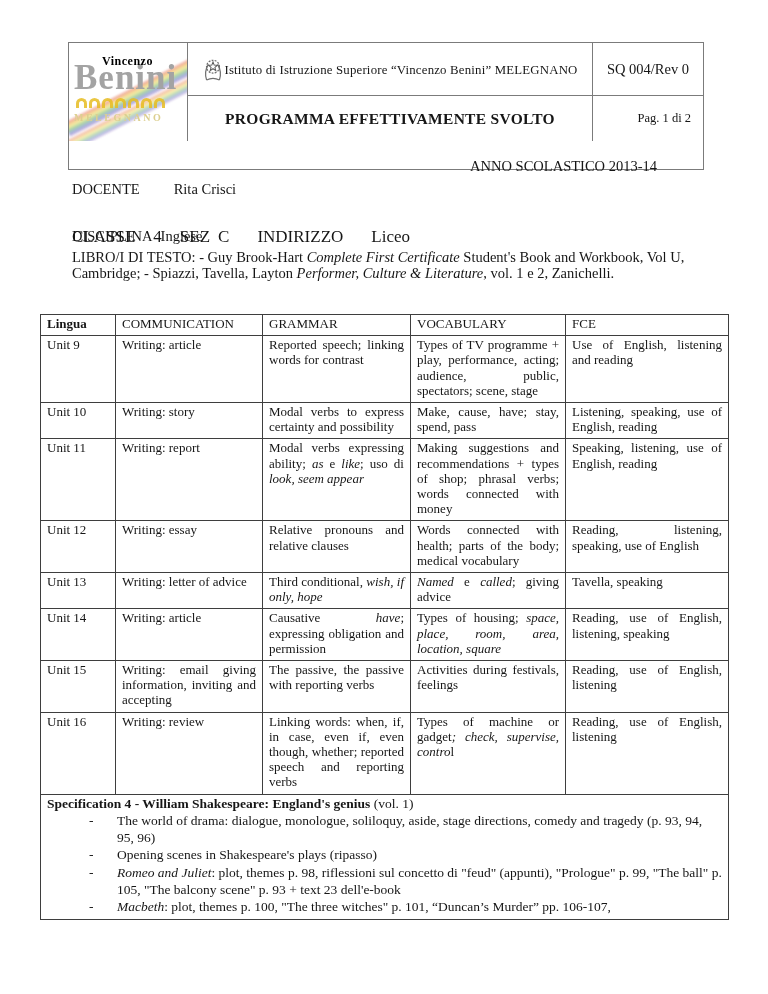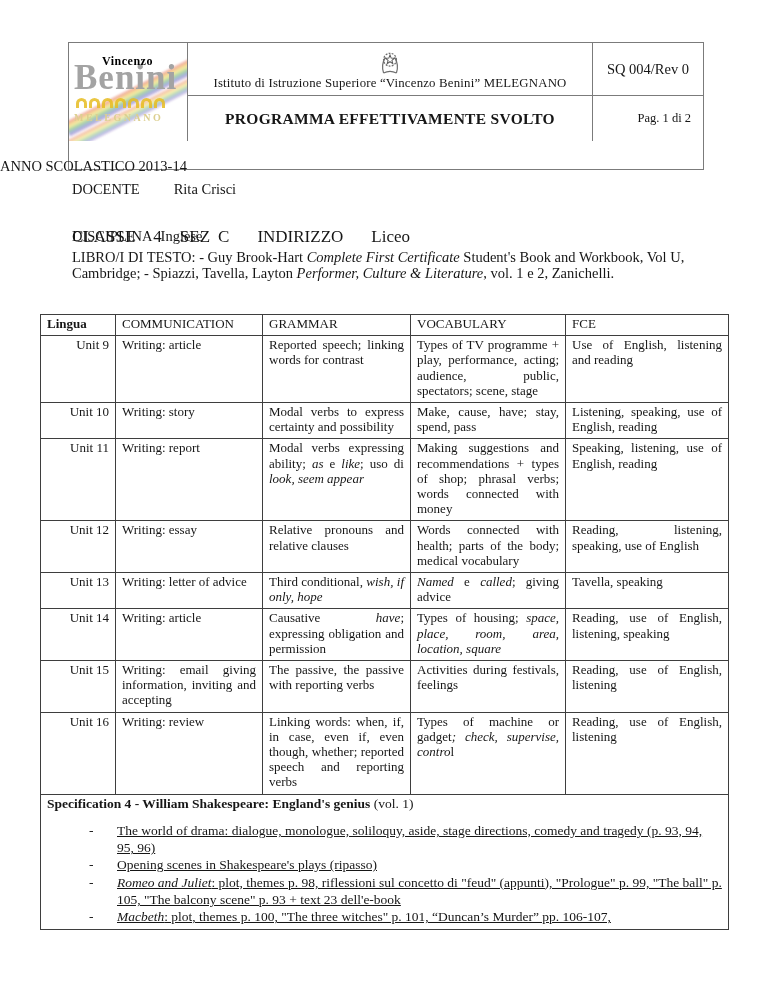--- a/index.html
+++ b/index.html
@@ -24,21 +24,21 @@
   }
   .hdr-cell { border-color: #7b7b7b; }
   .logo-cell {
     grid-row: 1 / 3;
     border-right: 1px solid #7b7b7b;
     position: relative; overflow: hidden;
     display: flex; align-items: center; justify-content: center;
   }
   .inst-cell {
     border-right: 1px solid #7b7b7b; border-bottom: 1px solid #7b7b7b;
-    display: flex; flex-direction: column; align-items: center; justify-content: center;
+    display: flex; flex-direction: row; align-items: center; justify-content: center;
     font-size: 12.8px; letter-spacing: .2px; padding-top: 2px;
   }
   .code-cell {
     border-bottom: 1px solid #7b7b7b;
     display: flex; align-items: center; justify-content: center;
     font-size: 14.5px;
   }
   .title-cell {
     border-right: 1px solid #7b7b7b;
     display: flex; align-items: center; justify-content: center;
@@ -76,21 +76,21 @@
     border-radius: 7px 7px 0 0; display: block; opacity: .85;
   }
   .logo-city {
     position: absolute; left: 2px; top: 66px; width: 108px;
     color: #dccf90; font-weight: bold; font-size: 10px; letter-spacing: 2.5px;
   }
 
   .emblem { margin-bottom: 2px; }
 
   
-  .anno { position: absolute; left: 0; top: 158px; width: 650px; text-align: left; font-size: 14.5px; }
+  .anno { position: absolute; left: 7px; top: 158px; width: 650px; text-align: right; font-size: 14.5px; }
   .line-docente    { position: absolute; left: 72px; top: 181px; font-size: 14.5px; }
   .line-disciplina { position: absolute; left: 72px; top: 204px; font-size: 14.5px; margin-top: 24px; }
   .line-classe     { position: absolute; left: 72px; top: 227px; font-size: 17px; }
   .gap-lg { display: inline-block; width: 34px; }
   .gap-md { display: inline-block; width: 18px; }
   .gap-sm { display: inline-block; width: 8px; }
   .gap-xl { display: inline-block; width: 28px; }
   .libri { position: absolute; left: 72px; top: 249px; width: 648px; font-size: 14.5px; line-height: 1.12; }
 
   .it { font-style: italic; }
@@ -103,28 +103,28 @@
     font-size: 13px; table-layout: fixed;
   }
   table.prog td, table.prog th {
     border: 1px solid #3e3e3e;
     vertical-align: top;
     padding: 1px 6px 4px 6px;
     line-height: 1.17;
   }
   th.h-lingua { font-weight: bold; text-align: left; padding-left: 3px; }
   th.h-col { font-weight: normal; text-align: left; }
-  td.unit { text-align: right; }
+  td.unit { text-align: left; }
   td.jc { text-align: justify; }
   tr.lett-row td {
     font-weight: bold; padding: 1px 4px 3px 4px; font-size: 13.5px;
   }
   td.spec-cell { padding: 2px 8px 3px 6px; font-size: 13.5px; }
   .spec-title { line-height: 1.2; }
-  ul.lit { list-style: none; margin: 10px 0 0 0; padding-left: 70px; text-decoration: underline; }
+  ul.lit { list-style: none; margin: 0 0 0 0; padding-left: 70px; }
   ul.lit li { position: relative; line-height: 1.28; text-align: left; }
   ul.lit li::before { content: "-"; position: absolute; left: -28px; }
 </style>
 </head>
 <body>
 
 <div class="hdr">
   <div class="hdr-cell logo-cell">
     <div class="logo">
       <div class="rainbow"></div>

